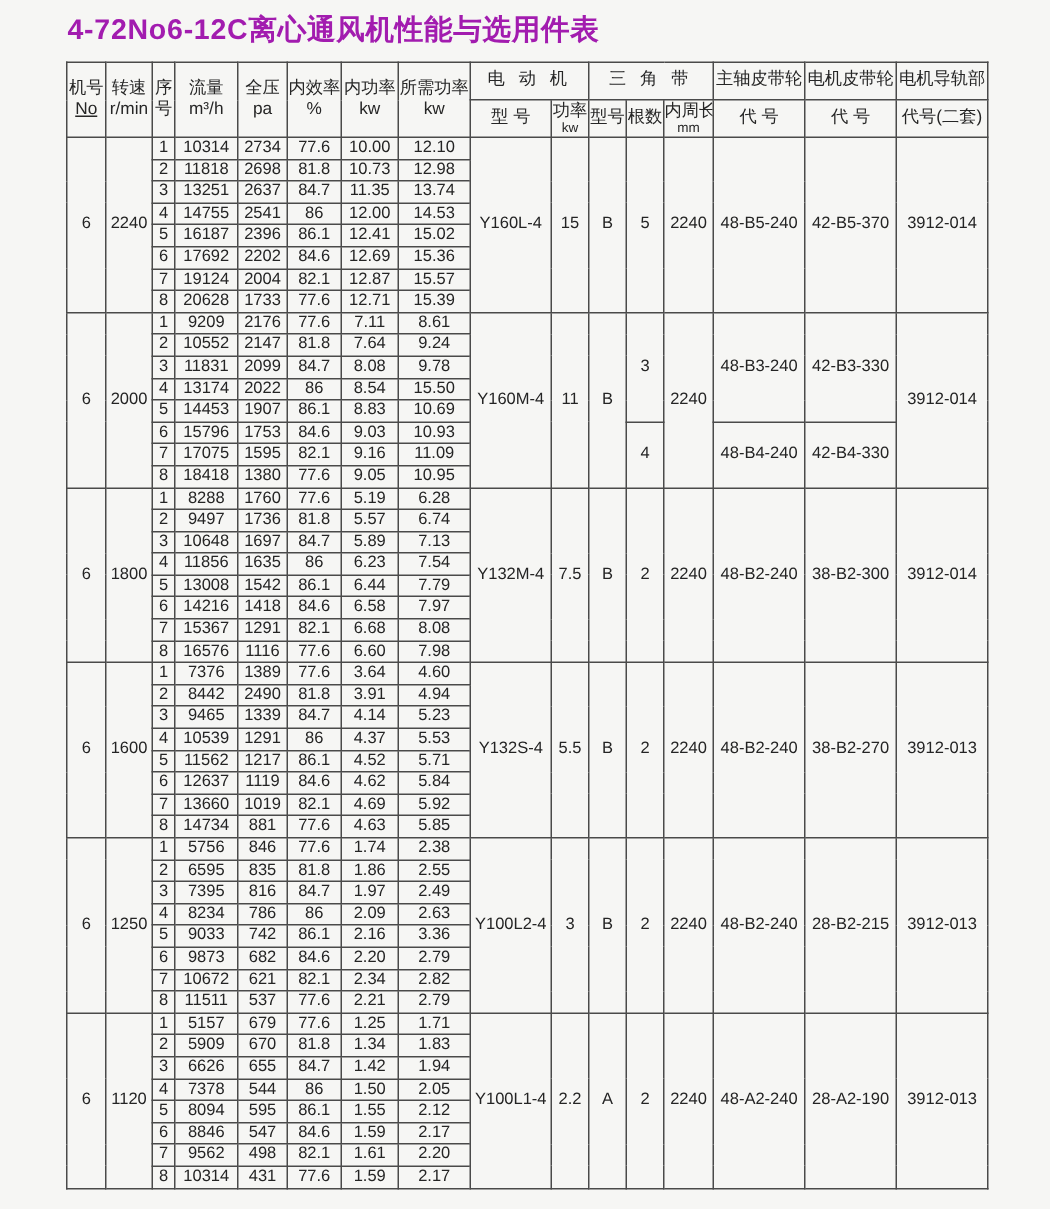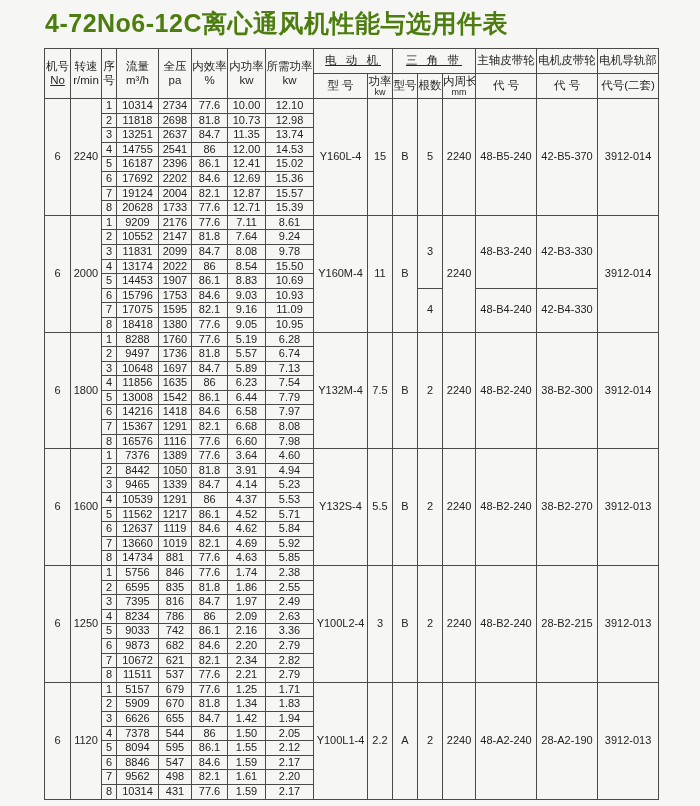--- a/index.html
+++ b/index.html
@@ -4,36 +4,36 @@
 <style>
   html,body{margin:0;padding:0;}
   body{
     width:700px;height:806px;overflow:hidden;
     background:#f6f6f4;
     font-family:"Liberation Sans","DejaVu Sans",sans-serif;
     color:#222;
   }
   .page{padding:7px 0 0 44px;}
   .title{
-    font-size:25px;font-weight:bold;color:#4d7c0f;
+    font-size:19px;font-weight:bold;color:#a21caf;
     letter-spacing:0.5px;margin:0 0 8px 1px;
   }
   table.spec{
     border-collapse:collapse;table-layout:fixed;width:614px;
   }
   table.spec th, table.spec td{
     border:1px solid #4a4a4a;
     text-align:center;vertical-align:middle;
     padding:0;overflow:hidden;white-space:nowrap;
   }
   thead th{
     font-weight:normal;font-size:11.5px;line-height:1.2;
     color:#262626;height:24px;
   }
-  thead .grp{letter-spacing:3px;text-decoration:underline;}
+  thead .grp{letter-spacing:3px;}
   thead .two div{line-height:1.15;}
   thead .sub{font-size:9px;line-height:0.9;margin-top:-1px;}
   thead .uline{text-decoration:underline;}
   tbody td{
     font-size:11px;height:13.6px;line-height:13.6px;color:#242424;
   }
   tbody td.merged{font-size:11px;}
 </style>
 </head>
 <body>
@@ -357,21 +357,21 @@
           <td rowspan="8" class="merged">B</td>
           <td rowspan="8" class="merged">2</td>
           <td rowspan="8" class="merged">2240</td>
           <td rowspan="8" class="merged">48-B2-240</td>
           <td rowspan="8" class="merged">38-B2-270</td>
           <td rowspan="8" class="merged">3912-013</td>
         </tr>
         <tr>
           <td>2</td>
           <td>8442</td>
-          <td>1050</td>
+          <td>2490</td>
           <td>81.8</td>
           <td>3.91</td>
           <td>4.94</td>
         </tr>
         <tr>
           <td>3</td>
           <td>9465</td>
           <td>1339</td>
           <td>84.7</td>
           <td>4.14</td>

